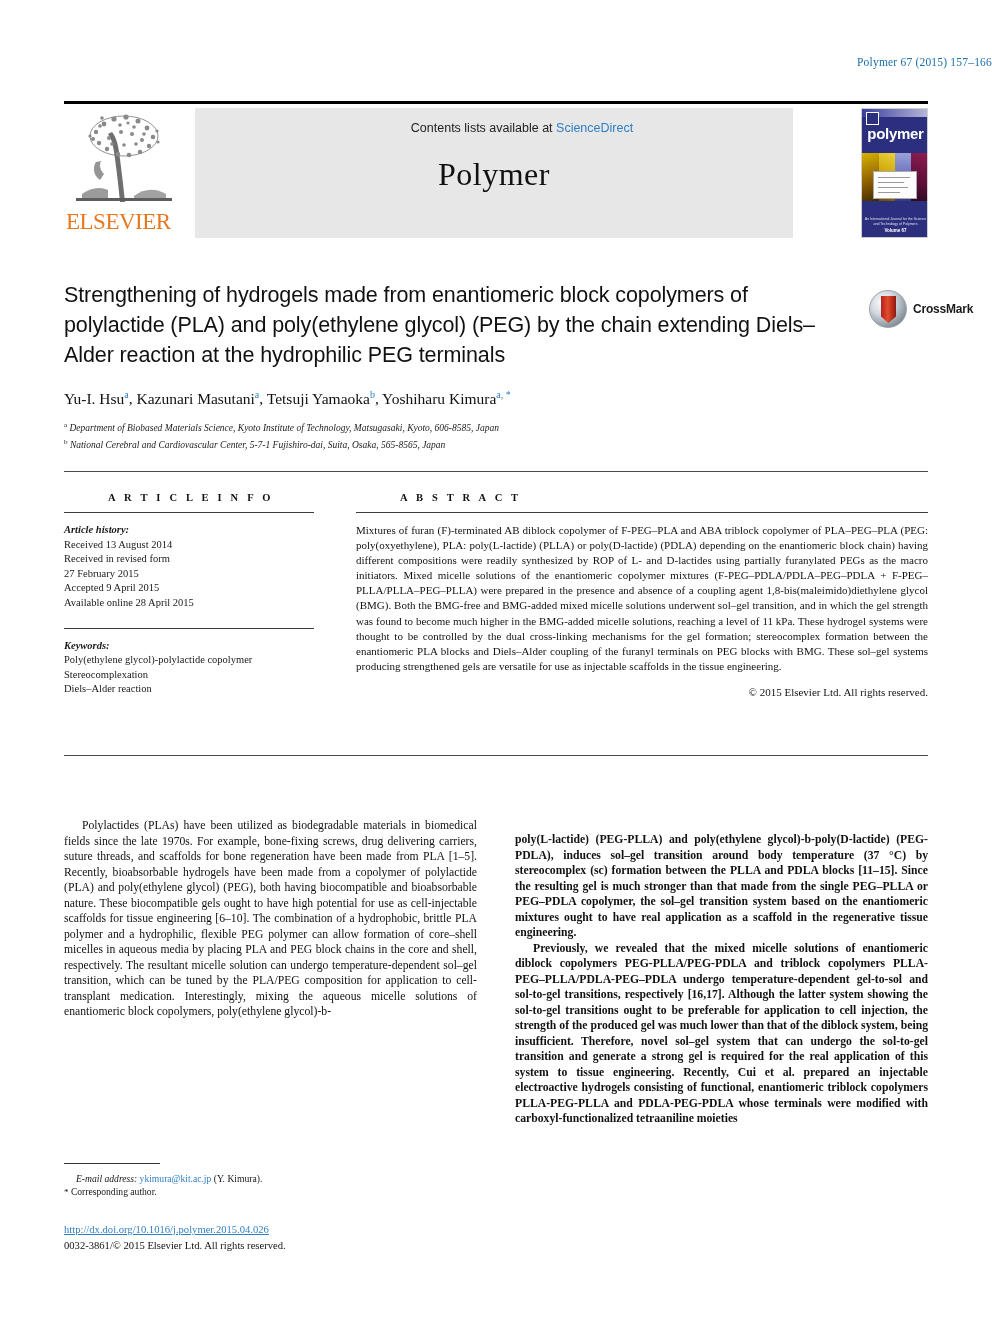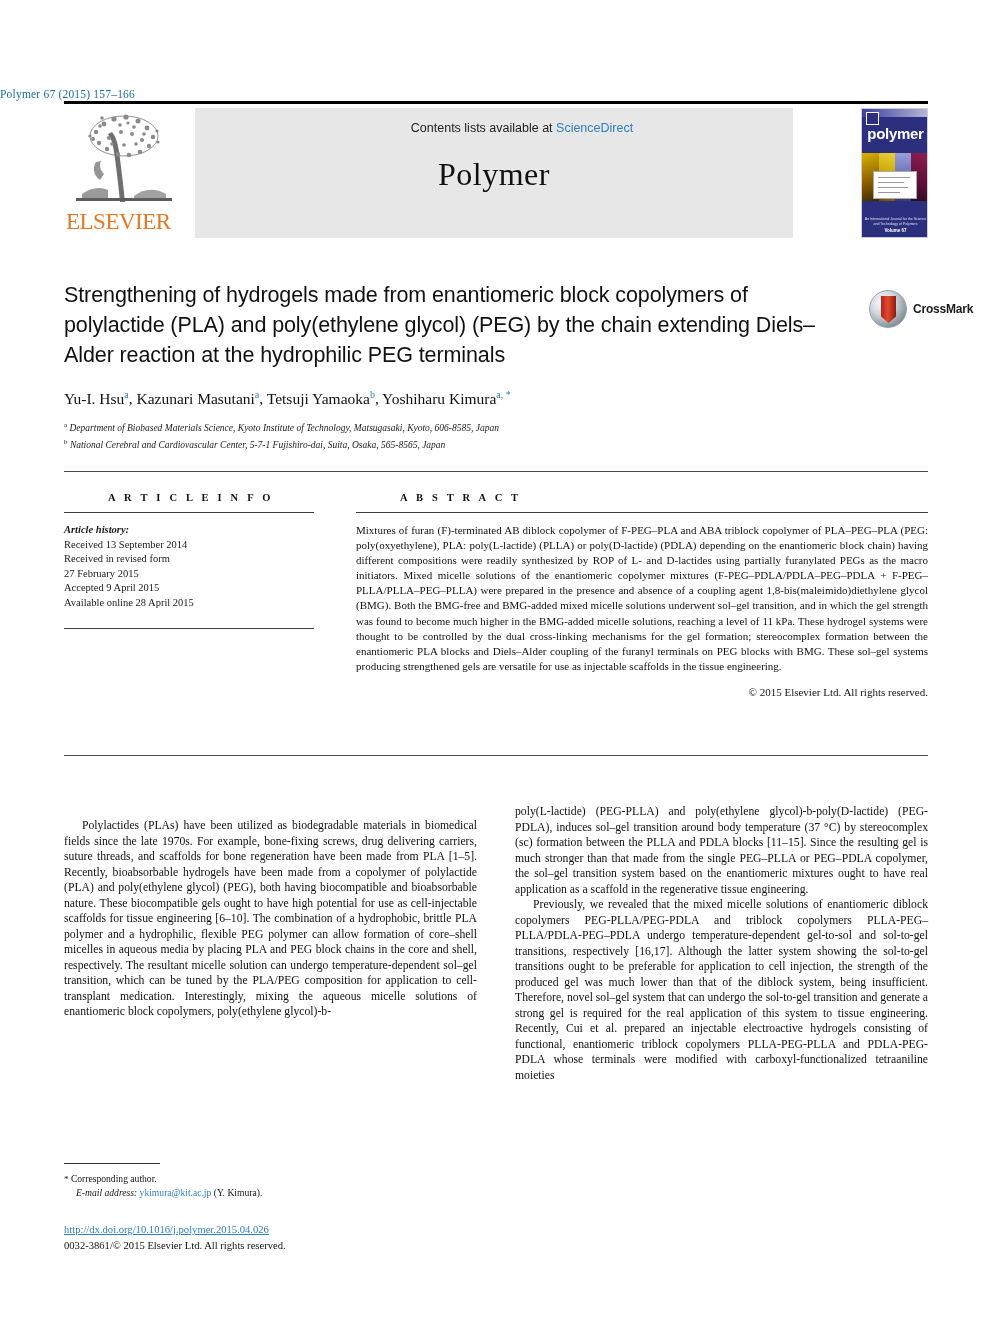--- a/index.html
+++ b/index.html
@@ -19,24 +19,24 @@
     position: absolute;
     left: 0; top: 0;
     width: 992px;
     height: 1323px;
     background: #fff;
   }
 
   
   .running-head {
     position: absolute;
-    top: 88px;
+    top: 56px;
     left: 0;
     width: 992px;
-    text-align: left;
+    text-align: right;
     font-family: "Liberation Serif", serif;
     font-size: 11.5px;
     color: #1a6ea8;
     letter-spacing: 0.2px;
   }
 
   
   .masthead {
     position: absolute;
     left: 64px;
@@ -316,21 +316,21 @@
     position: absolute;
     top: 818px;
     width: 413px;
     font-family: "Liberation Serif", serif;
     font-size: 11.7px;
     line-height: 15.5px;
     text-align: justify;
     color: #111;
   }
   .col-left { left: 64px; }
-  .col-right { left: 515px; top: 804px; }
+  .col-right { left: 515px; top: 832px; font-weight: bold; }
   .sec-heading {
     font-family: "Liberation Sans", sans-serif;
     font-size: 12.5px;
     font-weight: bold;
     margin: 0 0 14px 0;
     color: #111;
     text-align: left;
   }
   .body-col p { margin: 0; text-indent: 18px; }
   .body-col p.noind { text-indent: 0; }
@@ -488,27 +488,33 @@
     <div class="cm-text">CrossMark</div>
   </div>
 
   <div class="rule-under-authors"></div>
 
   <div class="info-col">
     <div class="sec-label">A R T I C L E   I N F O</div>
     <div class="thin-rule"></div>
     <div class="info-body">
       <div class="it">Article history:</div>
-      <div>Received 13 September 2014</div>
+      <div>Received 13 August 2014</div>
       <div>Received in revised form</div>
       <div>27 February 2015</div>
       <div>Accepted 9 April 2015</div>
       <div>Available online 28 April 2015</div>
     </div>
     <div class="kw-rule"></div>
+    <div class="info-body">
+      <div class="it">Keywords:</div>
+      <div>Poly(ethylene glycol)-polylactide copolymer</div>
+      <div>Stereocomplexation</div>
+      <div>Diels–Alder reaction</div>
+    </div>
   </div>
 
   <div class="abs-col">
     <div class="sec-label">A B S T R A C T</div>
     <div class="thin-rule"></div>
     <div class="abs-body">Mixtures of furan (F)-terminated AB diblock copolymer of F-PEG–PLA and ABA triblock copolymer of PLA–PEG–PLA (PEG: poly(oxyethylene), PLA: poly(L-lactide) (PLLA) or poly(D-lactide) (PDLA) depending on the enantiomeric block chain) having different compositions were readily synthesized by ROP of L- and D-lactides using partially furanylated PEGs as the macro initiators. Mixed micelle solutions of the enantiomeric copolymer mixtures (F-PEG–PDLA/PDLA–PEG–PDLA + F-PEG–PLLA/PLLA–PEG–PLLA) were prepared in the presence and absence of a coupling agent 1,8-bis(maleimido)diethylene glycol (BMG). Both the BMG-free and BMG-added mixed micelle solutions underwent sol–gel transition, and in which the gel strength was found to become much higher in the BMG-added micelle solutions, reaching a level of 11 kPa. These hydrogel systems were thought to be controlled by the dual cross-linking mechanisms for the gel formation; stereocomplex formation between the enantiomeric PLA blocks and Diels–Alder coupling of the furanyl terminals on PEG blocks with BMG. These sol–gel systems producing strengthened gels are versatile for use as injectable scaffolds in the tissue engineering.</div>
     <div class="abs-copy">© 2015 Elsevier Ltd. All rights reserved.</div>
   </div>
 
   <div class="rule-under-abstract"></div>
@@ -517,27 +523,27 @@
     <p>Polylactides (PLAs) have been utilized as biodegradable materials in biomedical fields since the late 1970s. For example, bone-fixing screws, drug delivering carriers, suture threads, and scaffolds for bone regeneration have been made from PLA [1–5]. Recently, bioabsorbable hydrogels have been made from a copolymer of polylactide (PLA) and poly(ethylene glycol) (PEG), both having biocompatible and bioabsorbable nature. These biocompatible gels ought to have high potential for use as cell-injectable scaffolds for tissue engineering [6–10]. The combination of a hydrophobic, brittle PLA polymer and a hydrophilic, flexible PEG polymer can allow formation of core–shell micelles in aqueous media by placing PLA and PEG block chains in the core and shell, respectively. The resultant micelle solution can undergo temperature-dependent sol–gel transition, which can be tuned by the PLA/PEG composition for application to cell-transplant medication. Interestingly, mixing the aqueous micelle solutions of enantiomeric block copolymers, poly(ethylene glycol)-b-</p>
   </div>
 
   <div class="body-col col-right">
     <p class="noind">poly(L-lactide) (PEG-PLLA) and poly(ethylene glycol)-b-poly(D-lactide) (PEG-PDLA), induces sol–gel transition around body temperature (37 °C) by stereocomplex (sc) formation between the PLLA and PDLA blocks [11–15]. Since the resulting gel is much stronger than that made from the single PEG–PLLA or PEG–PDLA copolymer, the sol–gel transition system based on the enantiomeric mixtures ought to have real application as a scaffold in the regenerative tissue engineering.</p>
     <p>Previously, we revealed that the mixed micelle solutions of enantiomeric diblock copolymers PEG-PLLA/PEG-PDLA and triblock copolymers PLLA-PEG–PLLA/PDLA-PEG–PDLA undergo temperature-dependent gel-to-sol and sol-to-gel transitions, respectively [16,17]. Although the latter system showing the sol-to-gel transitions ought to be preferable for application to cell injection, the strength of the produced gel was much lower than that of the diblock system, being insufficient. Therefore, novel sol–gel system that can undergo the sol-to-gel transition and generate a strong gel is required for the real application of this system to tissue engineering. Recently, Cui et al. prepared an injectable electroactive hydrogels consisting of functional, enantiomeric triblock copolymers PLLA-PEG-PLLA and PDLA-PEG-PDLA whose terminals were modified with carboxyl-functionalized tetraaniline moieties</p>
   </div>
 
   <div class="foot-rule"></div>
   <div class="footnote">
-    <div>
-      <span class="star">*</span>
-      <span>Corresponding author.</span>
-    </div>
     <div style="padding-left:12px;">
       <span class="em-label">E-mail address:</span>
       <span class="mail">ykimura@kit.ac.jp</span>
       <span>(Y. Kimura).</span>
     </div>
+    <div>
+      <span class="star">*</span>
+      <span>Corresponding author.</span>
+    </div>
   </div>
 
   <div class="doi">http://dx.doi.org/10.1016/j.polymer.2015.04.026</div>
   <div class="issn">0032-3861/© 2015 Elsevier Ltd. All rights reserved.</div>
 
 </div>
 
 </body></html>

